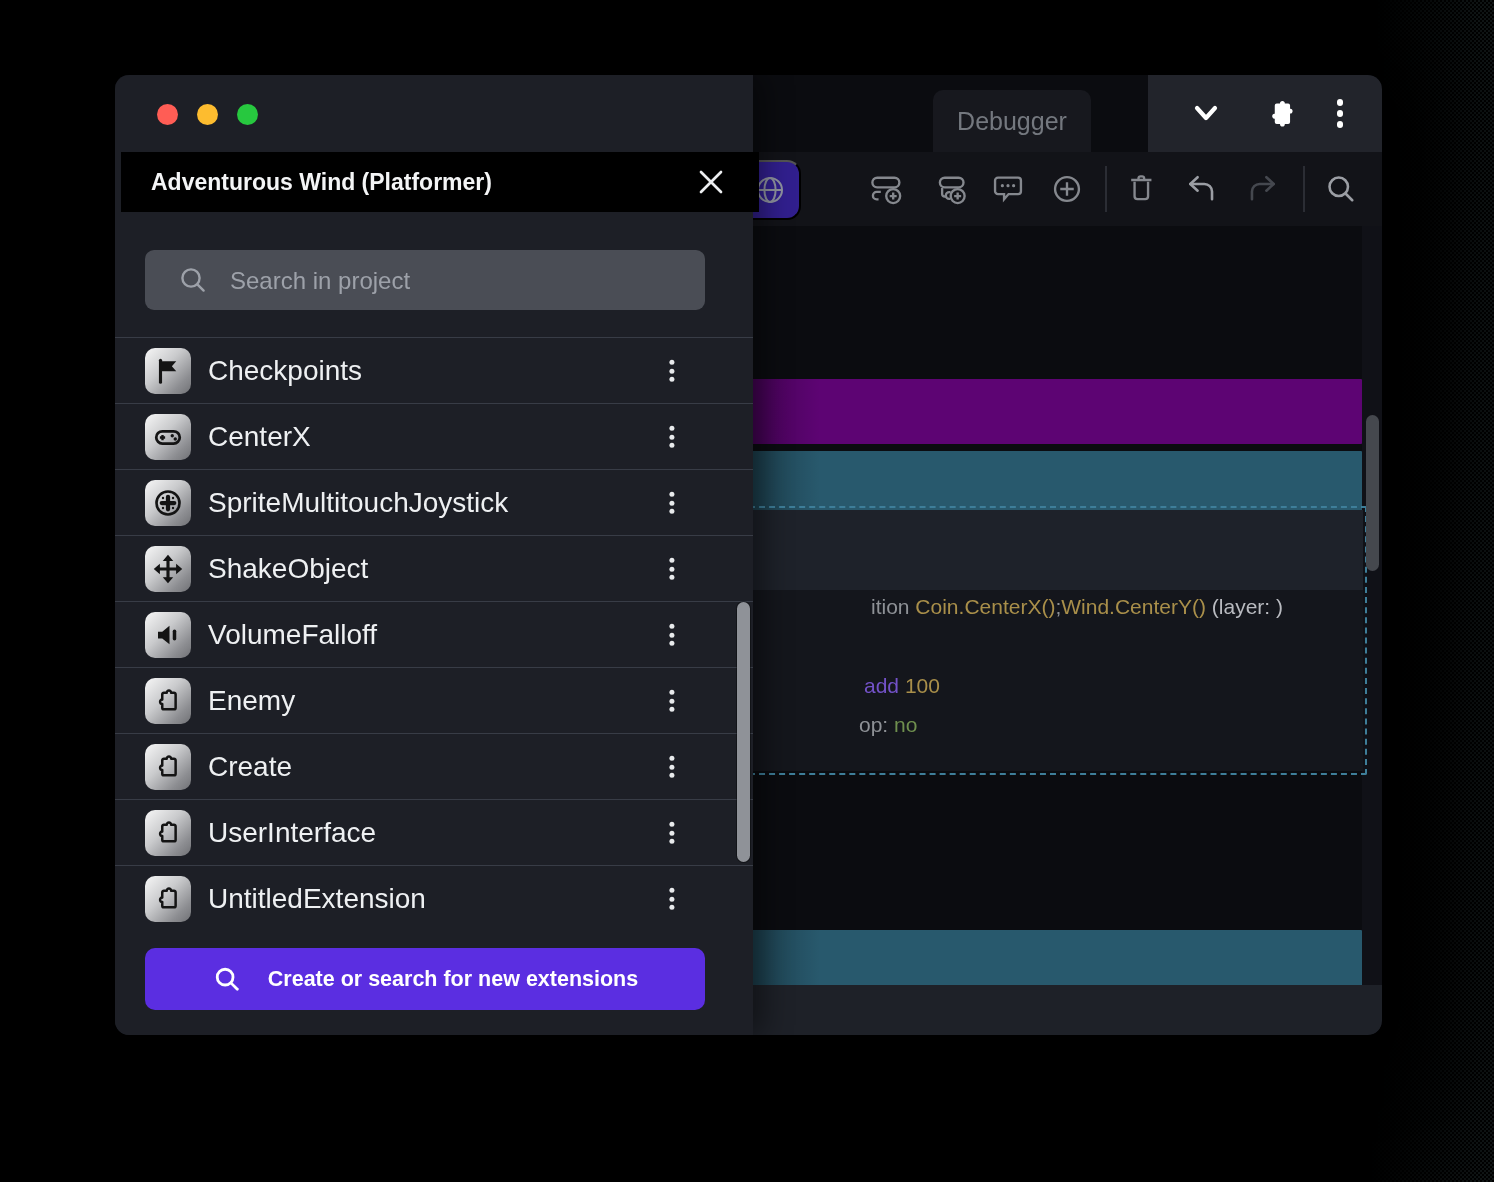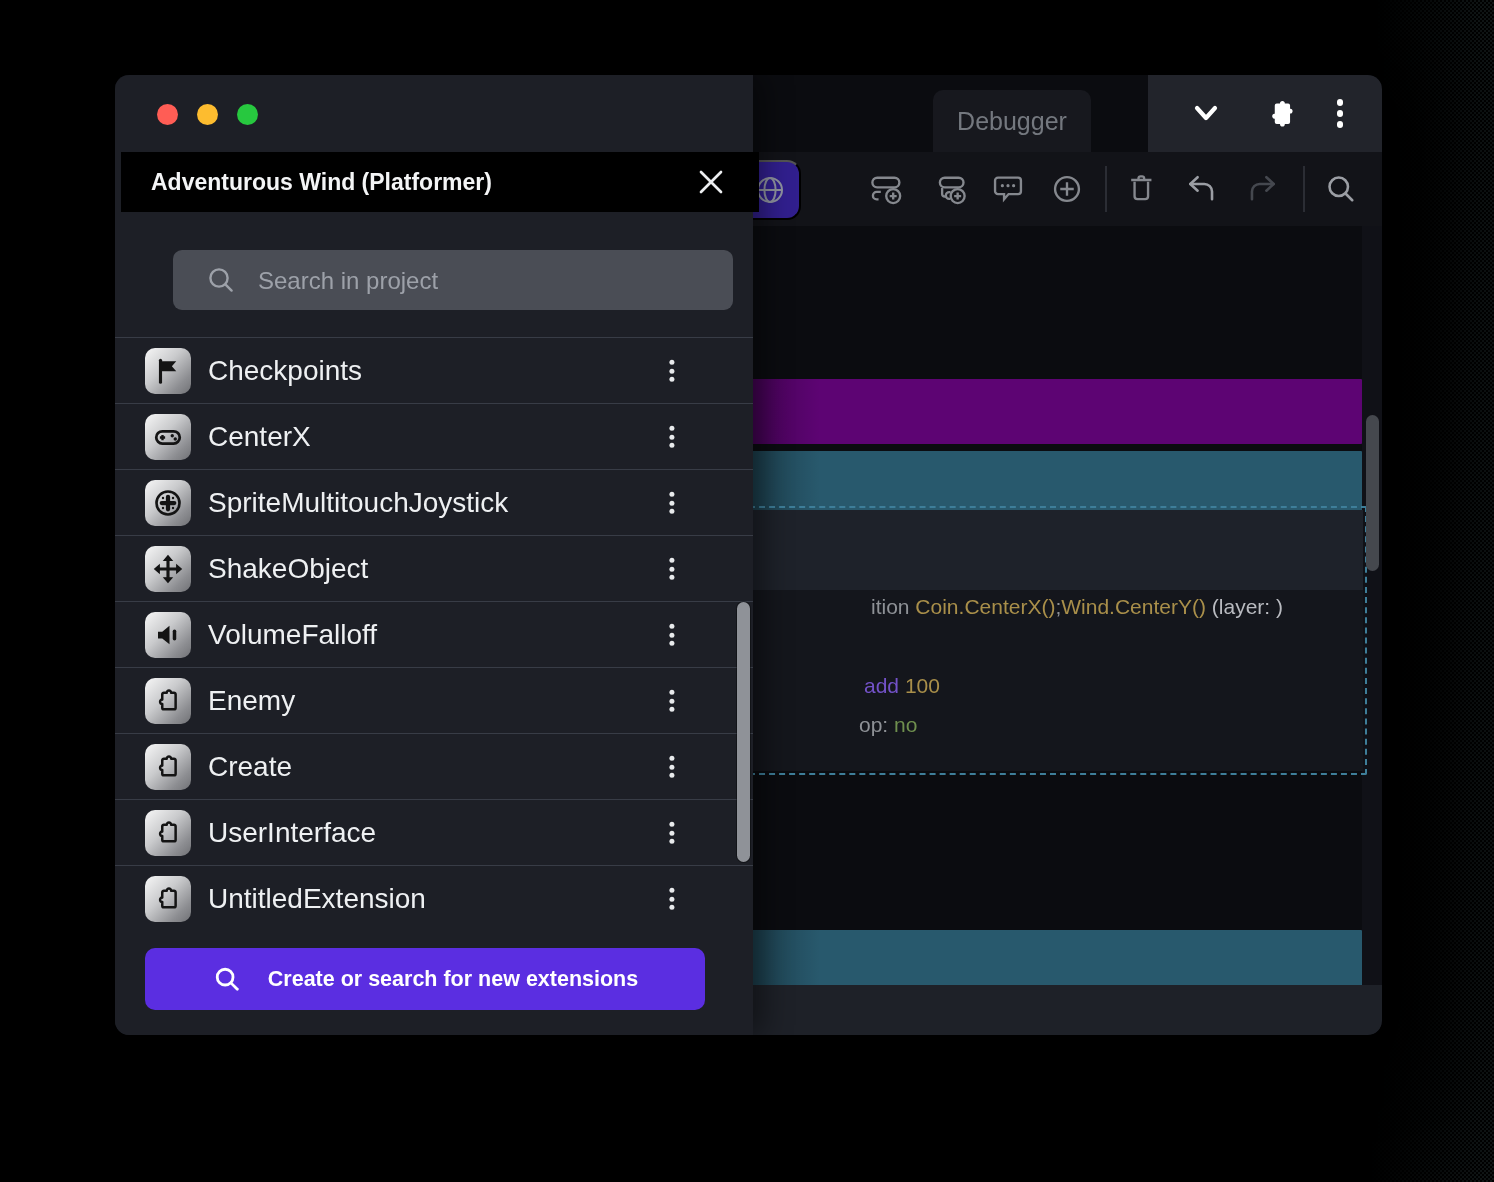--- a/index.html
+++ b/index.html
@@ -52,21 +52,21 @@
   .footer{position:absolute;left:0;top:910px;width:1267px;height:50px;background:#1e2128;
     border-radius:0 0 14px 14px;}
   
   .panel{position:absolute;left:0;top:0;width:638px;height:960px;background:#1d1f26;
     border-radius:14px 0 0 14px;box-shadow:10px 0 30px rgba(0,0,0,.45);}
   .tl{position:absolute;top:28.5px;width:21px;height:21px;border-radius:50%;}
   .panel-header{position:absolute;left:0;top:77px;width:638px;height:60px;background:#000000;
     display:flex;align-items:center;margin-left:6px;}
   .panel-title{margin-left:30px;font-size:23px;font-weight:bold;color:#f4f5f6;}
   .panel-close{position:absolute;right:32px;top:14px;width:32px;height:32px;background:none;border:none;padding:0;cursor:pointer;}
-  .searchbox{position:absolute;left:30px;top:175px;width:560px;height:60px;background:#4a4d55;border-radius:9px;margin-left:28px;}
+  .searchbox{position:absolute;left:30px;top:175px;width:560px;height:60px;background:#4a4d55;border-radius:9px;}
   .searchbox input{position:absolute;left:83px;top:0;width:460px;height:60px;background:transparent;border:none;outline:none;
     font-size:24px;color:#dcdee2;font-family:"Liberation Sans",sans-serif;}
   .searchbox input::placeholder{color:#9da1a9;opacity:1;}
   .search-glyph{position:absolute;left:48px;top:30px;transform:translate(-50%,-50%);}
   .list{position:absolute;left:0;top:262px;width:638px;}
   .lrow{position:absolute;left:0;width:638px;height:66px;border-top:1px solid #383c46;}
   .tile{position:absolute;left:30px;top:10px;width:46px;height:46px;border-radius:10px;
     background:linear-gradient(135deg,#f7f7f7 0%,#c9cacc 42%,#8d8e92 78%,#707175 100%);
     display:flex;align-items:center;justify-content:center;}
   .lrow .lbl{position:absolute;left:93px;top:0;height:66px;display:flex;align-items:center;

